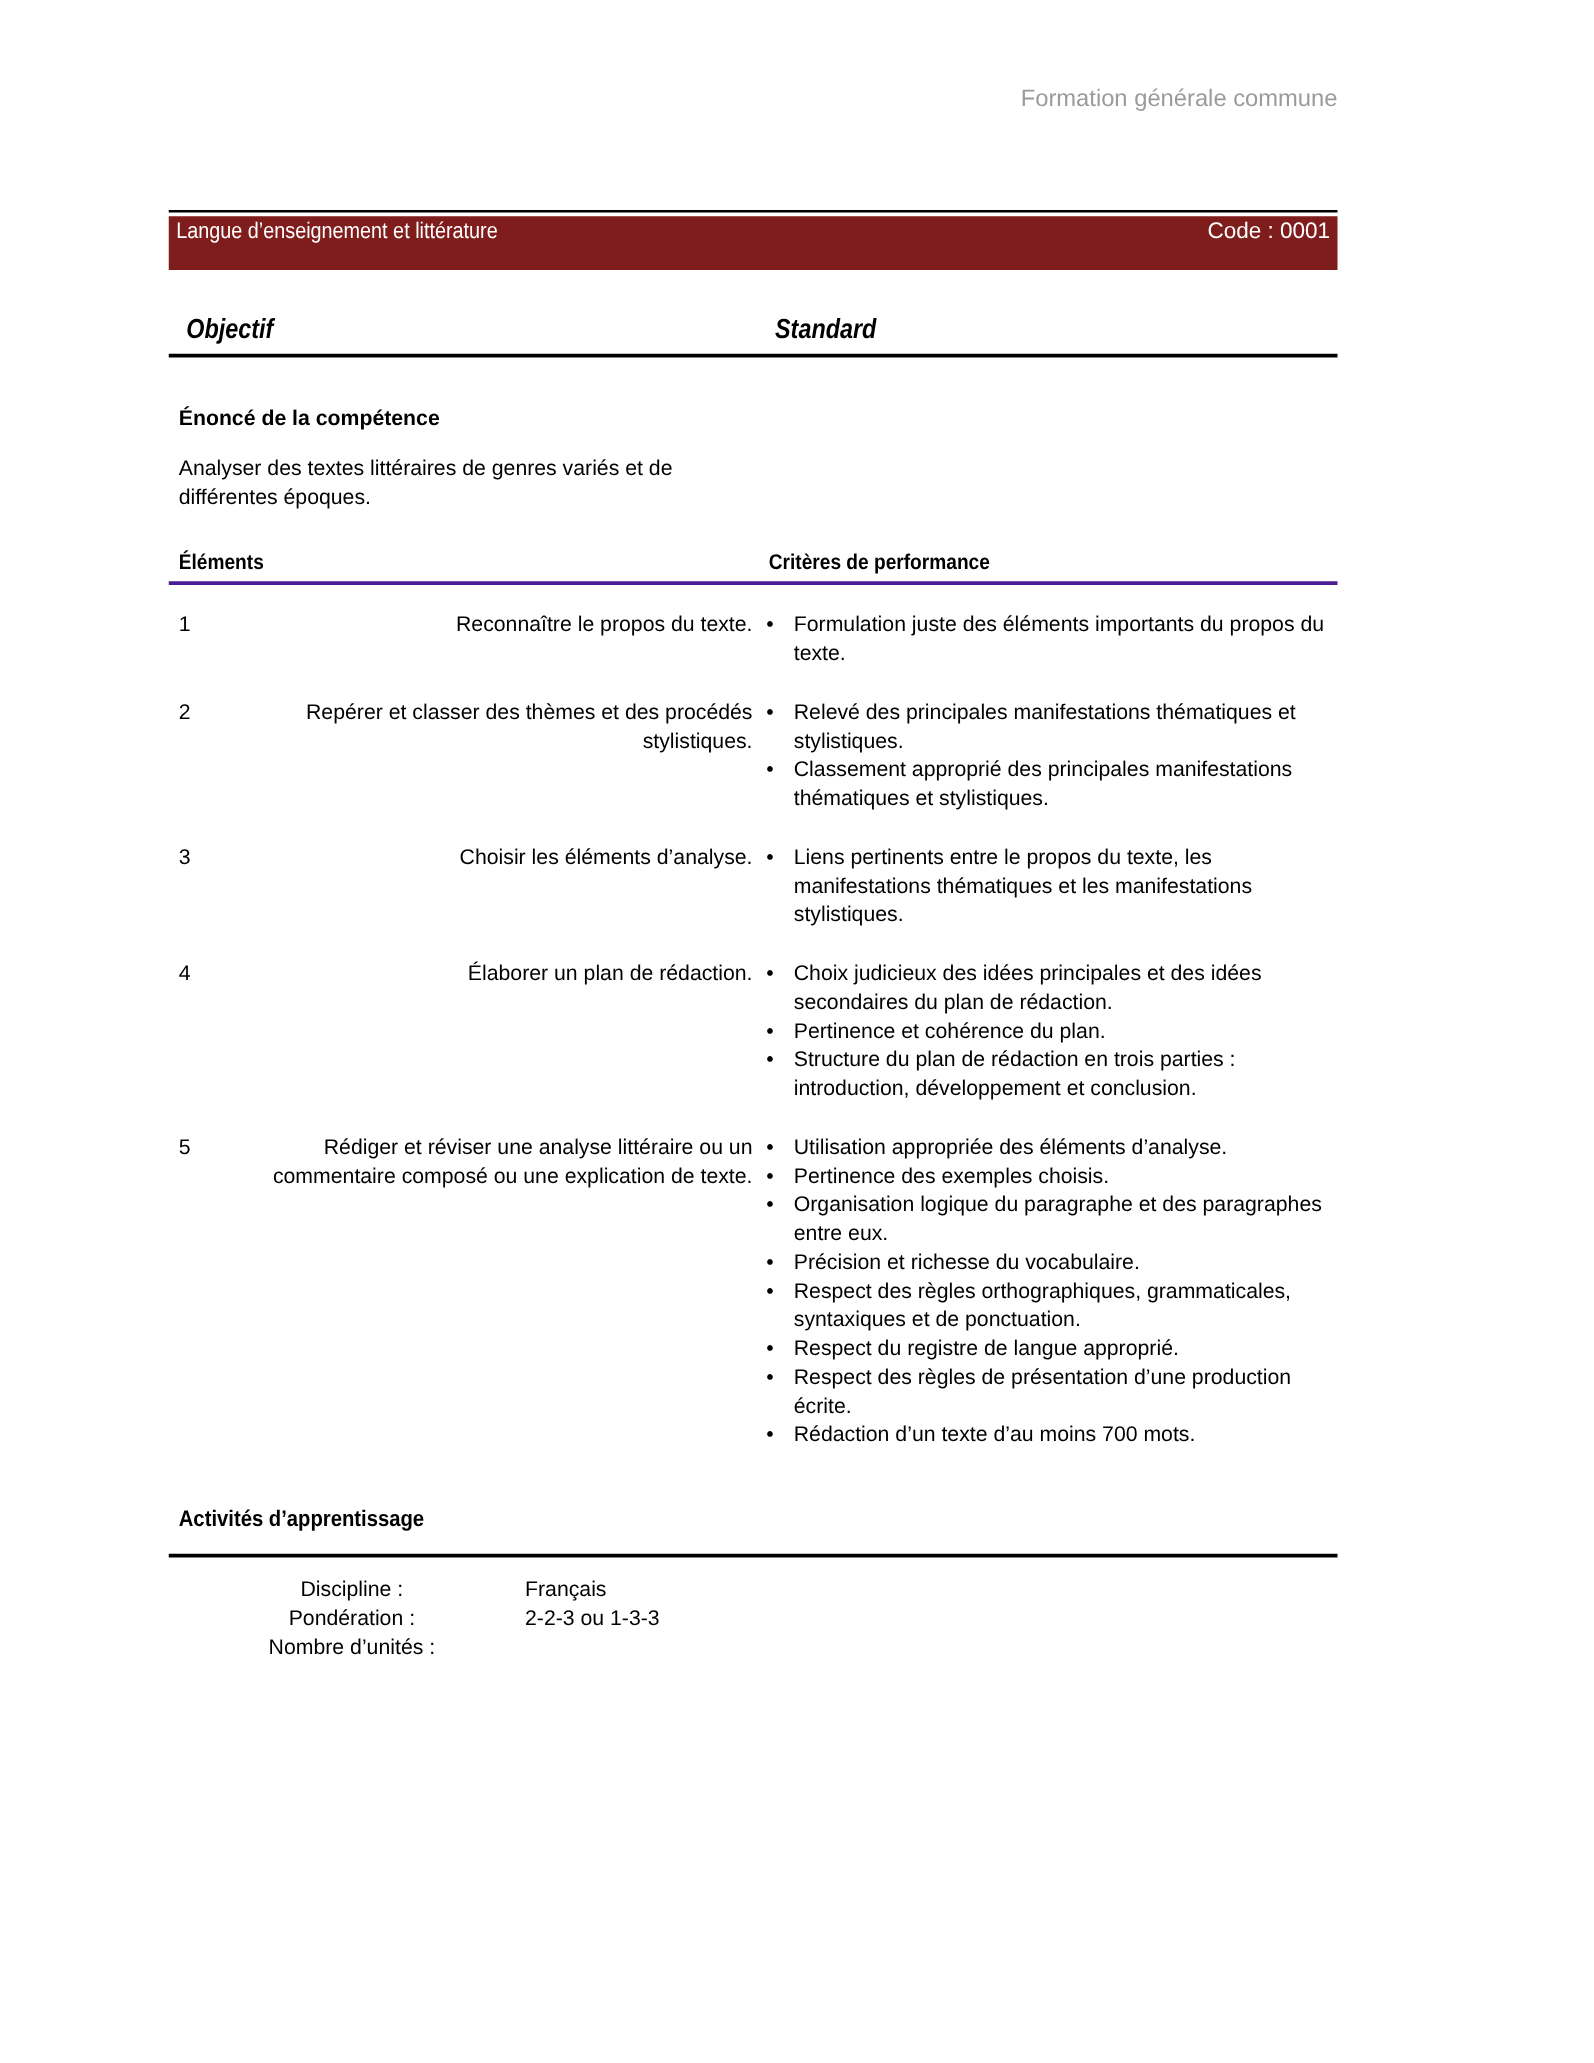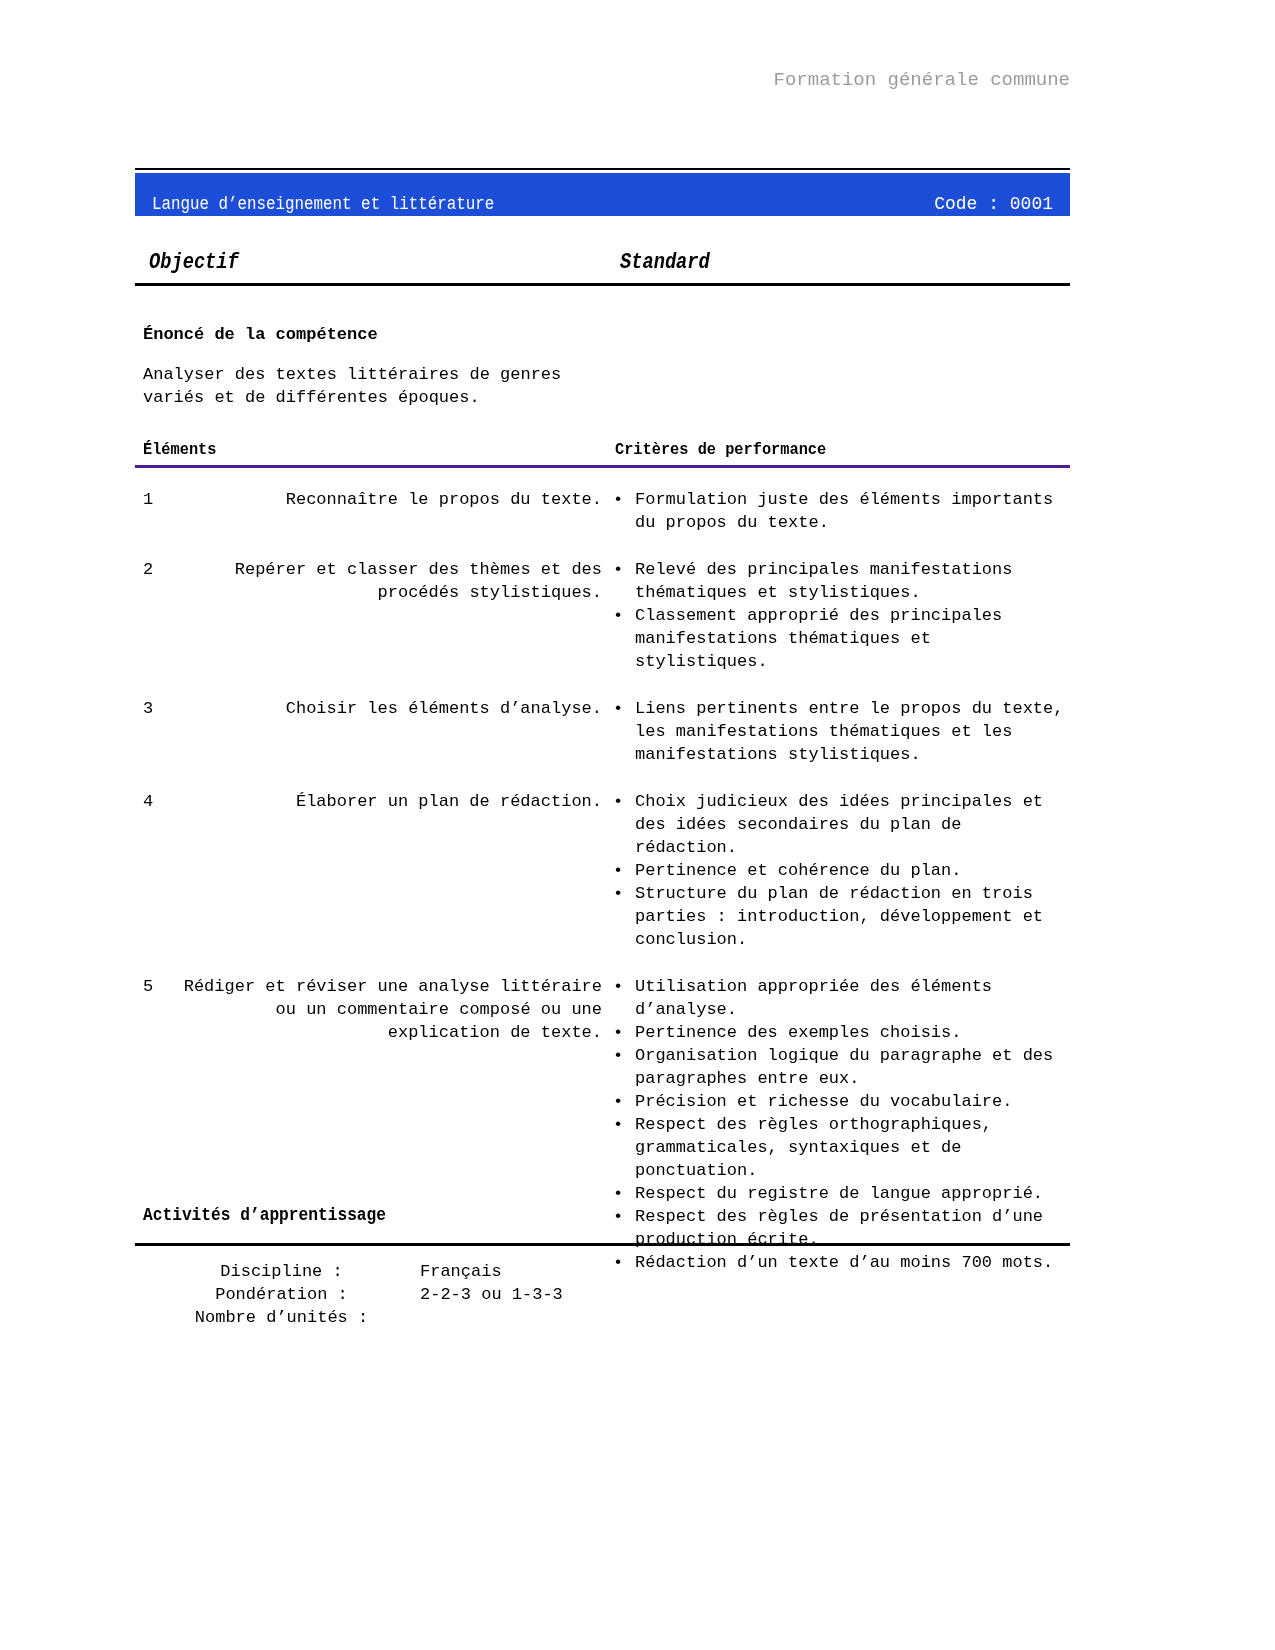--- a/index.html
+++ b/index.html
@@ -1,32 +1,32 @@
 <!DOCTYPE html>
 <html><head>
 <meta charset="utf-8">
 <style>
   html,body { margin:0; padding:0; background:#fff; }
   .page {
     position:relative; width:1275px; height:1400px; background:#ffffff;
-    font-family:Liberation Mono, monospace; font-size:17px; line-height:23px; color:#000;
+    font-family:Liberation Sans, sans-serif; font-size:17px; line-height:23px; color:#000;
     overflow:hidden;
   }
   
   .page-header {
     position:absolute; top:69px; left:135px; width:935px;
     text-align:right; color:#9b9b9b; font-size:19px; line-height:22px;
   }
   
   .banner-block { position:absolute; top:168px; left:135px; width:935px; }
   .banner-rule { height:2px; background:#000; }
   .banner {
-    margin-top:3px; background:#1d4ed8; color:#fff; height:43px;
-    display:flex; align-items:flex-end; justify-content:space-between;
-    padding:0 17px; box-sizing:border-box; font-size:18px;
+    margin-top:3px; background:#7f1d1d; color:#fff; height:43px;
+    display:flex; align-items:flex-start; justify-content:space-between;
+    padding:0 6px; box-sizing:border-box; font-size:18px;
   }
   .banner-title { display:inline-block; transform:scaleX(0.88); transform-origin:left center; white-space:nowrap; }
   .banner-code  { white-space:nowrap; }
   
   .objstd {
     position:absolute; top:250px; left:135px; width:935px;
     border-bottom:3px solid #000; padding-bottom:7px; height:26px;
   }
   .obj, .std {
     font-weight:bold; font-style:italic; font-size:22px; line-height:26px;

